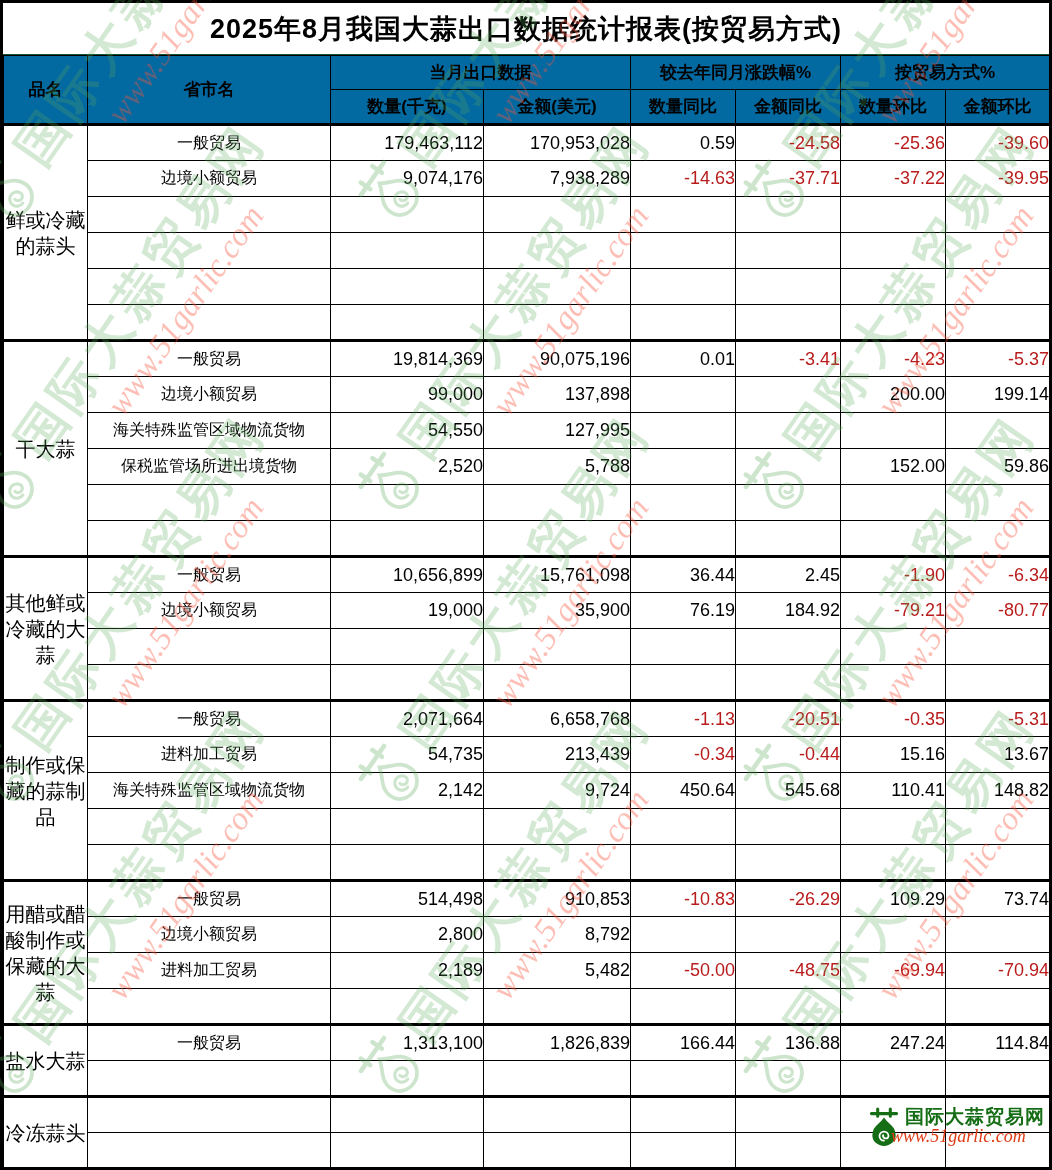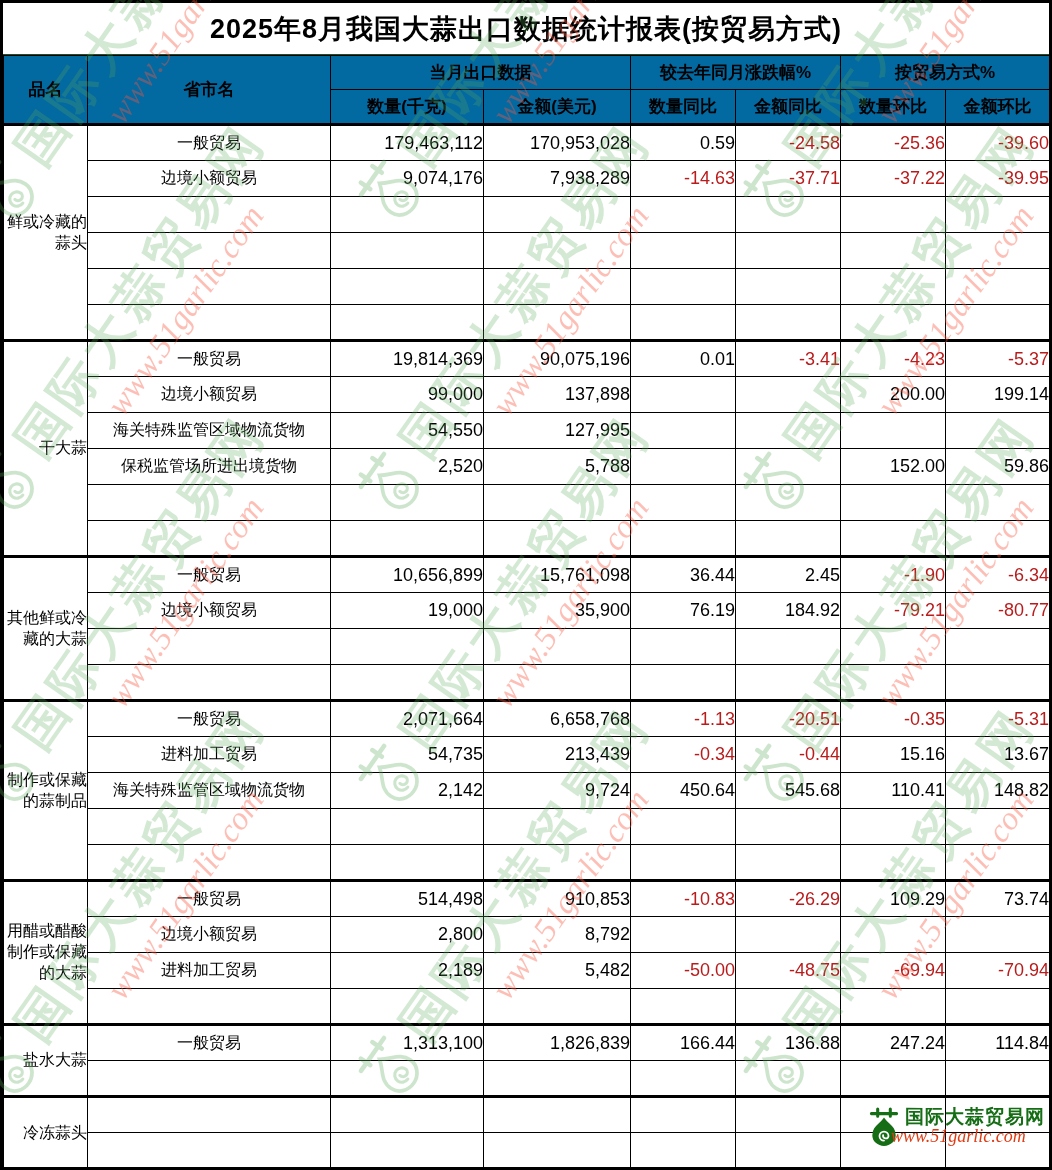--- a/index.html
+++ b/index.html
@@ -26,21 +26,21 @@
     border:1px solid #000; padding:0; overflow:hidden;
     vertical-align:middle;
   }
   thead th {
     background:#0369a1; font-weight:bold; font-size:17px;
     height:33px; text-align:center;margin-left:10px;
   }
   thead tr.hd2 th { border-bottom:3px solid #000; }
   tbody tr { height:36px; }
   td.product {
-    text-align:right; font-size:16px; line-height:1.3; padding:0 2px;
+    text-align:center; font-size:20px; line-height:1.3; padding:0 2px;
     word-break:break-all;
     margin-top:12px;
   }
   td.trade { text-align:center; font-size:16px; }
   td.num { text-align:right; padding-right:5px; font-size:18px; }
   td.neg { color:#b91c1c; }
   tr.secfirst td { border-top:3px solid #000; }
 
   
   .wm-layer { position:absolute; inset:0; pointer-events:none; z-index:5; }

